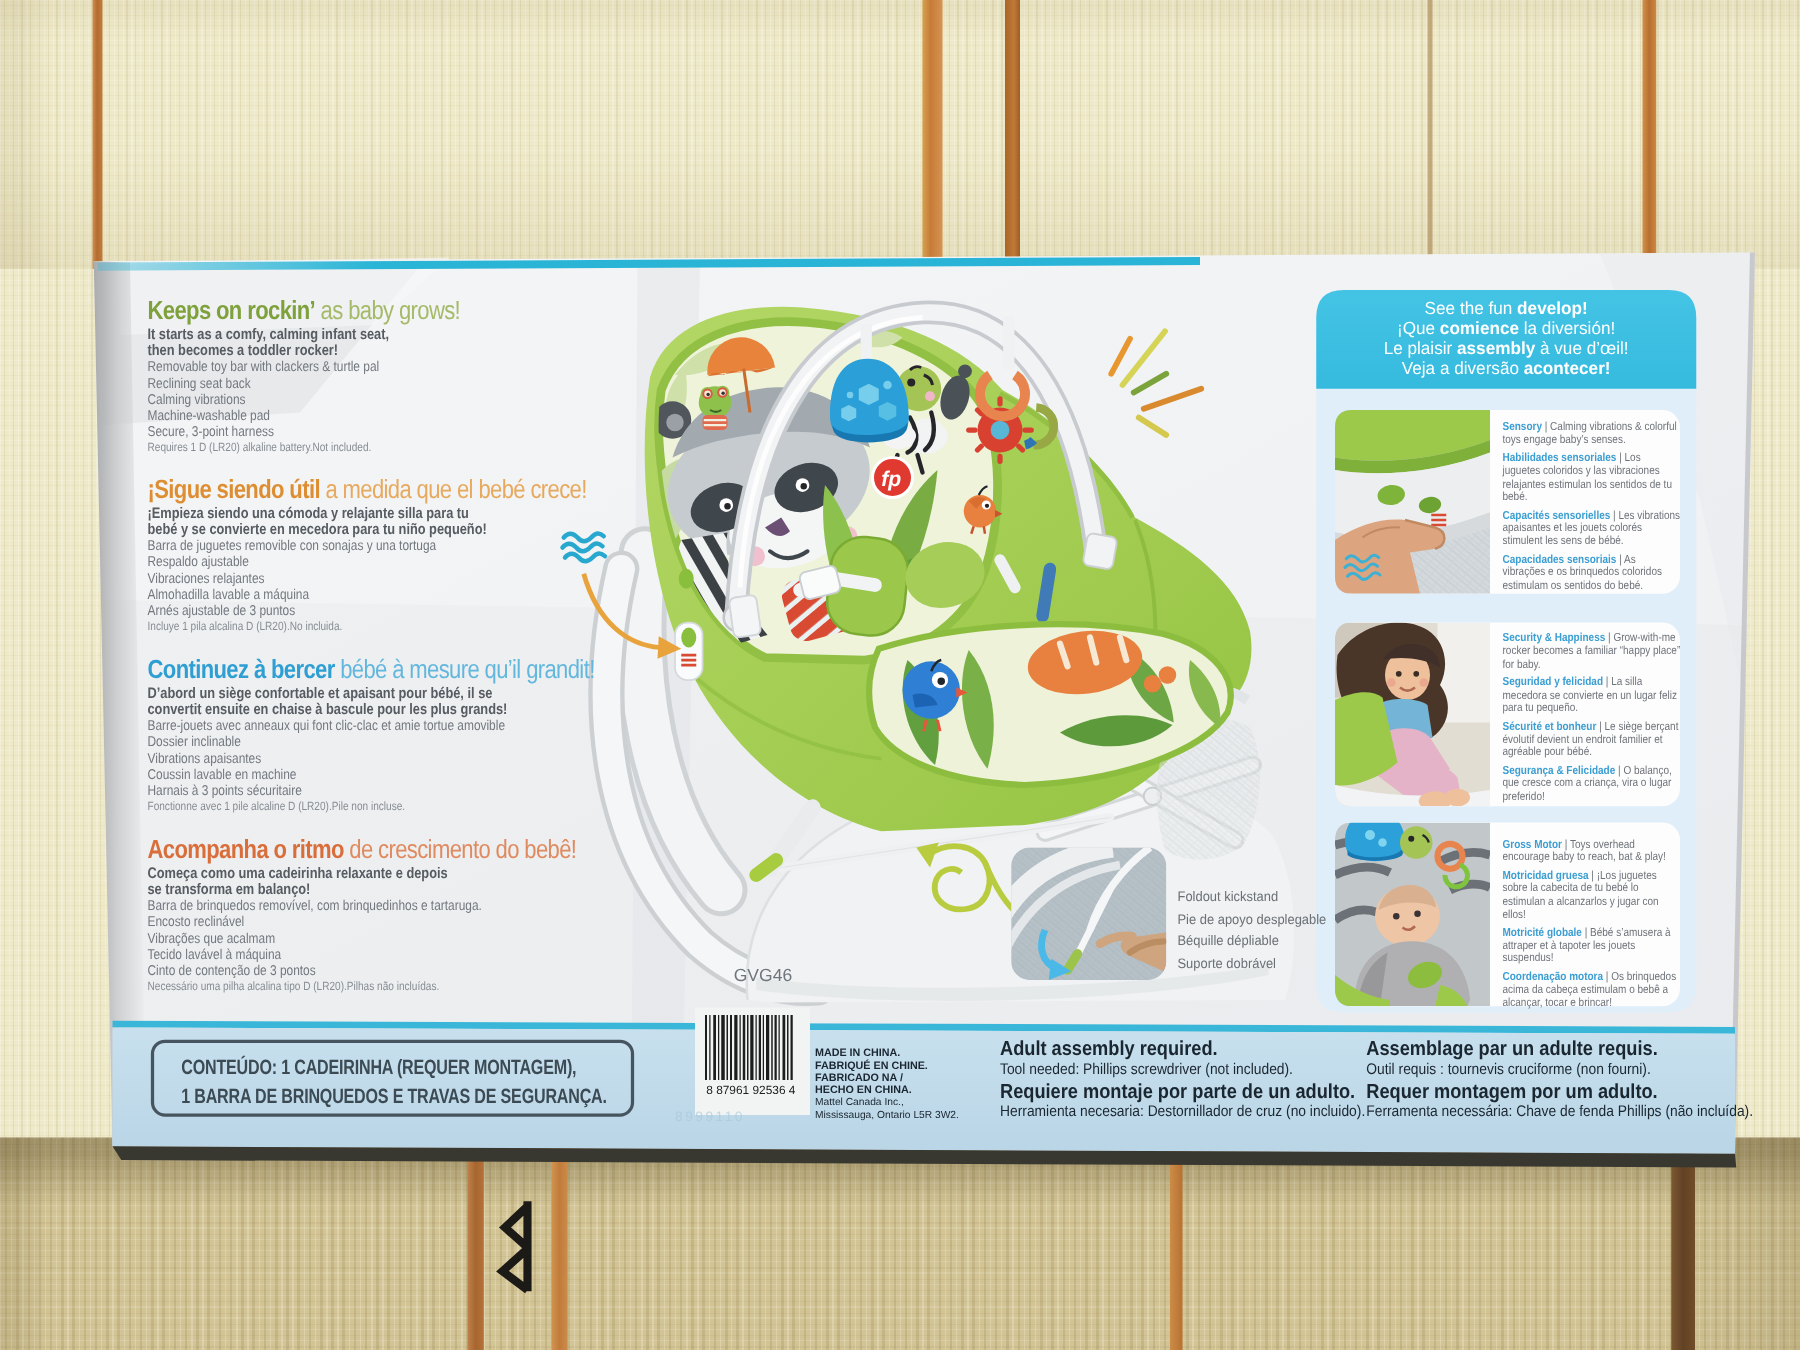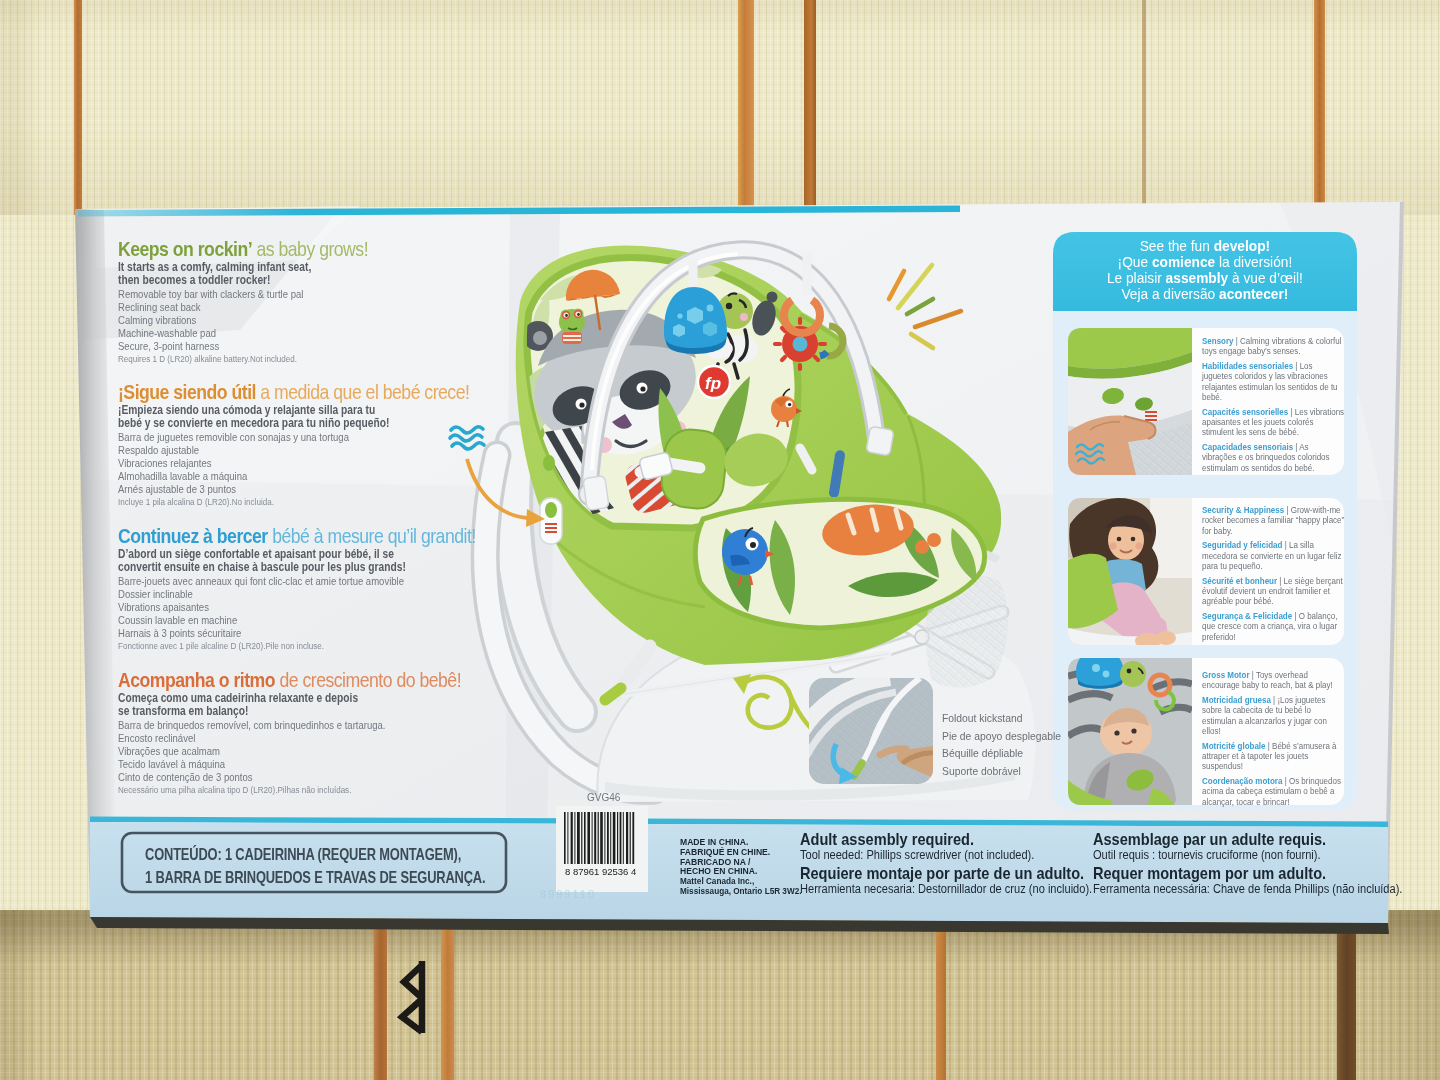--- a/index.html
+++ b/index.html
@@ -36,22 +36,22 @@
 
 .rphead{position:absolute;left:1053px;top:238px;width:310px;text-align:center;color:#fff;font-size:14px;line-height:16px;transform:scaleX(.98);transform-origin:0 0}
 .rpb{position:absolute;width:166px;transform:scaleX(.86);transform-origin:0 0}
 .rpb p{margin:0 0 4.5px 0;font-size:9.3px;line-height:10.3px;color:#6e737a}
 .rpb .bh{color:#3b9ed2;font-weight:bold}
 
 .bb{position:absolute;color:#1a2630;white-space:nowrap;transform:scaleX(.9);transform-origin:0 0}
 .bbh{font-size:16.2px;font-weight:bold;line-height:18px}
 .bbr{font-size:12.3px;line-height:15.5px}
 .kick{position:absolute;left:942px;top:710px;font-size:11px;color:#6b7076;line-height:17.5px;transform:scaleX(.94);transform-origin:0 0}
-.made{position:absolute;left:680px;top:838px;font-size:8.6px;font-weight:bold;color:#1a2630;line-height:9.8px}
-.made .r{font-weight:bold;font-size:8.2px}
+.made{position:absolute;left:652px;top:838px;font-size:8.6px;font-weight:bold;color:#1a2630;line-height:9.8px}
+.made .r{font-weight:normal;font-size:8.2px}
 .cont{position:absolute;left:145px;top:843px;font-size:16.5px;font-weight:bold;color:#3c4a54;line-height:23px;letter-spacing:-.2px;transform:scaleX(.78);transform-origin:0 0;white-space:nowrap}
 </style></head>
 <body>
 <div id="page">
   <div id="matTop"></div>
   <div id="matTopShade"></div>
 
   <div class="stripe" style="left:74px;top:0;width:8px;height:215px;background:linear-gradient(90deg,#cf9150,#b26c31 45%,#c27c3a)"></div>
   <div class="stripe" style="left:738px;top:0;width:16px;height:215px;background:linear-gradient(90deg,#d8a04f,#c57c38 40%,#d79350)"></div>
   <div class="stripe" style="left:804px;top:0;width:12px;height:215px;background:linear-gradient(90deg,#a96428,#c07a37 60%,#9d5d26)"></div>
@@ -489,21 +489,21 @@
     <div class="bbr">Tool needed: Phillips screwdriver (not included).</div>
     <div class="bbh">Requiere montaje por parte de un adulto.</div>
     <div class="bbr">Herramienta necesaria: Destornillador de cruz (no incluido).</div>
   </div>
   <div class="bb" style="left:1093px;top:830px">
     <div class="bbh">Assemblage par un adulte requis.</div>
     <div class="bbr">Outil requis : tournevis cruciforme (non fourni).</div>
     <div class="bbh">Requer montagem por um adulto.</div>
     <div class="bbr">Ferramenta necessária: Chave de fenda Phillips (não incluída).</div>
   </div>
-  <div class="tx" style="left:587px;top:792px;font-size:10px;color:#70757b">GVG46</div>
+  <div class="tx" style="left:587px;top:772px;font-size:14px;color:#70757b">GVG46</div>
   <div class="tx" style="left:540px;top:888px;font-size:11px;font-weight:normal;color:#a8c8d8;letter-spacing:2px;opacity:.65">8999110</div>
 
   <svg class="abs" style="left:563px;top:812px" width="76" height="72" viewBox="0 0 76 72">
     <g fill="#1d1d1d">
       <rect x="1" y="0" width="1.6" height="52"></rect>
         <rect x="4.4" y="0" width="1" height="52"></rect>
         <rect x="7.6" y="0" width="2.2" height="52"></rect>
         <rect x="11.4" y="0" width="1" height="52"></rect>
         <rect x="14" y="0" width="2.8" height="52"></rect>
         <rect x="18.2" y="0" width="1.2" height="52"></rect>

